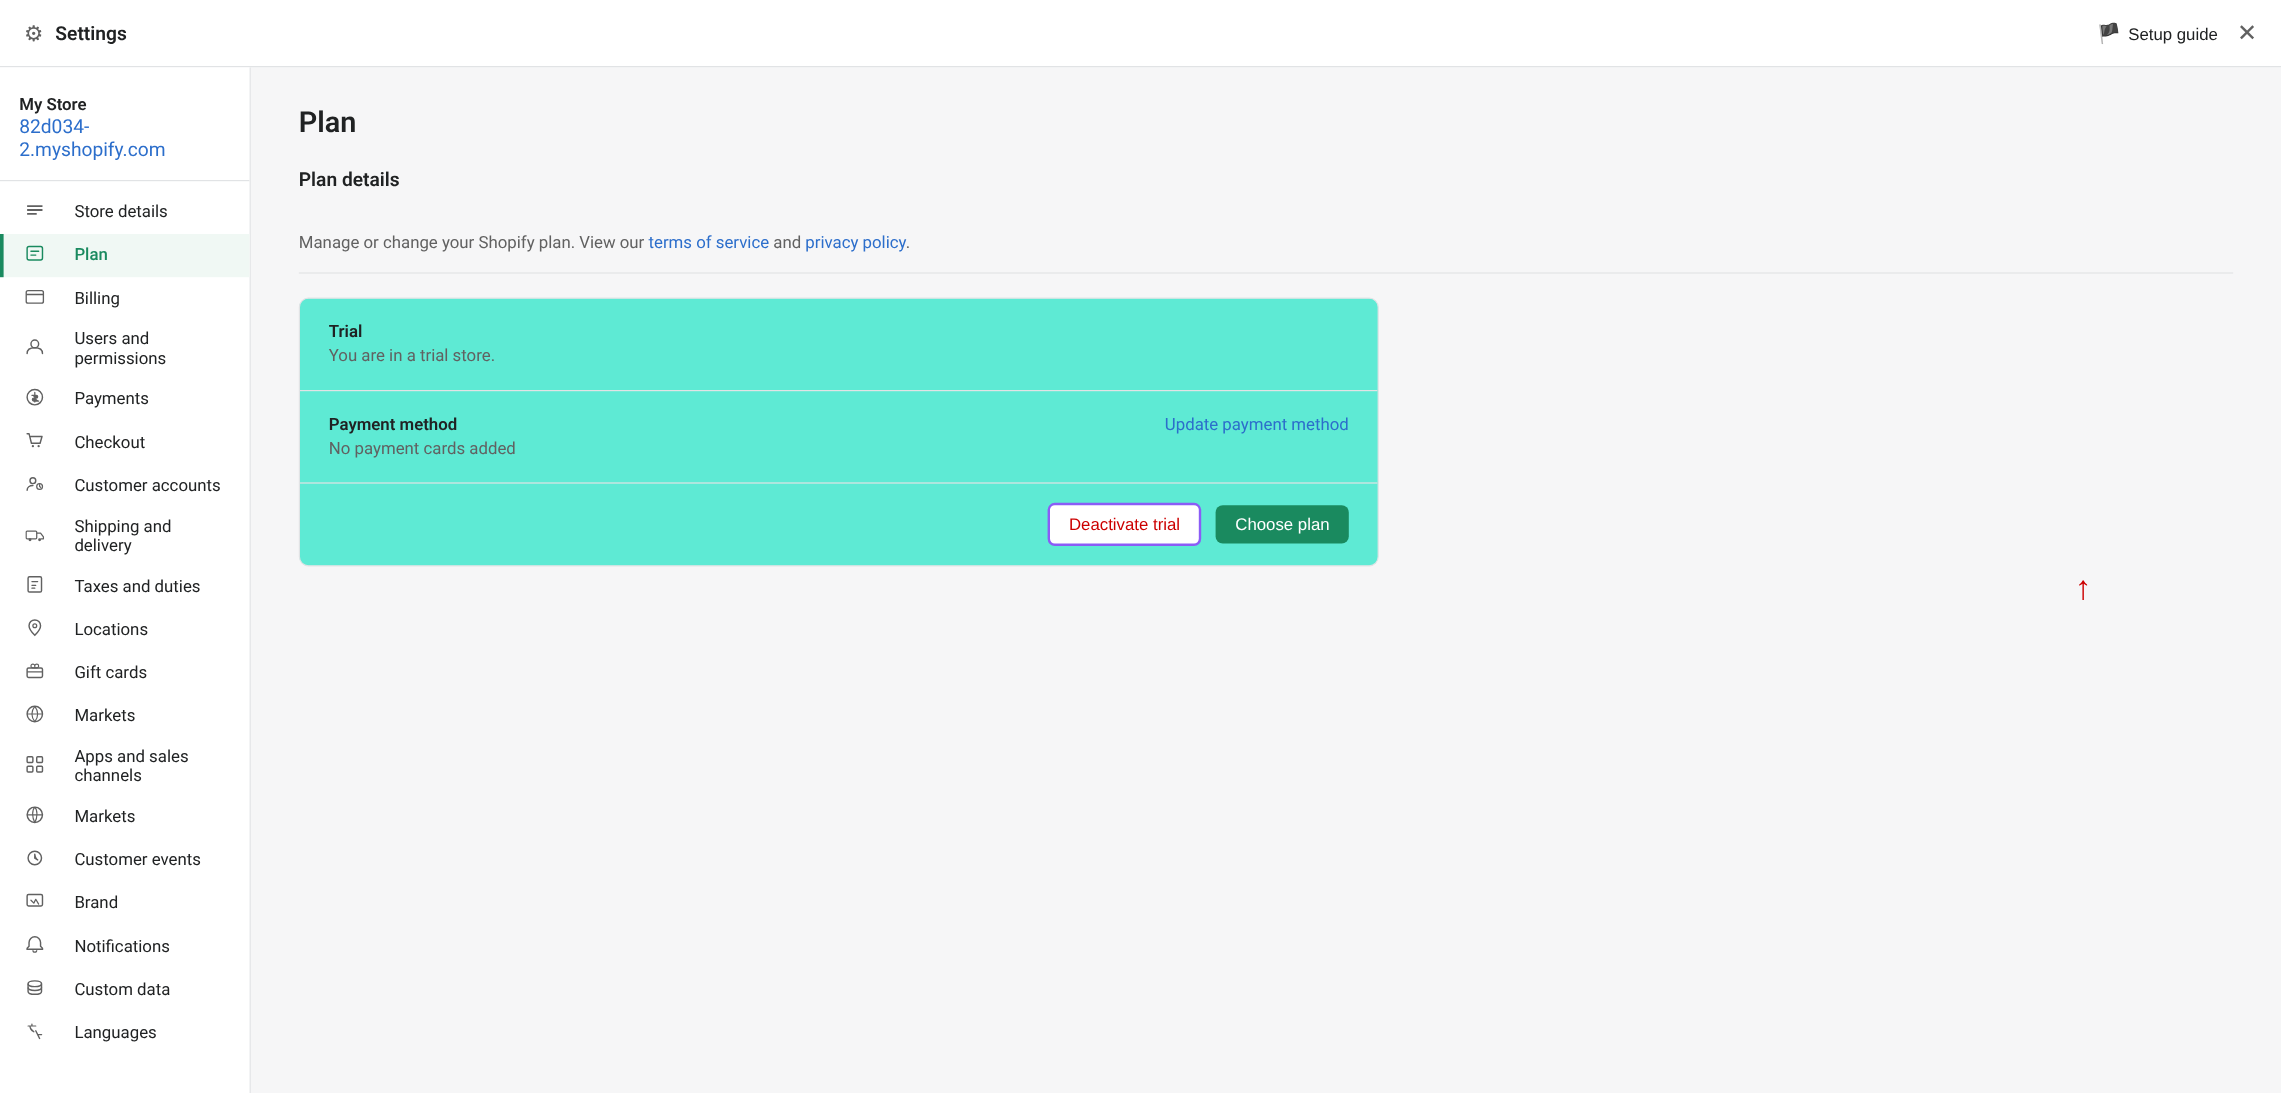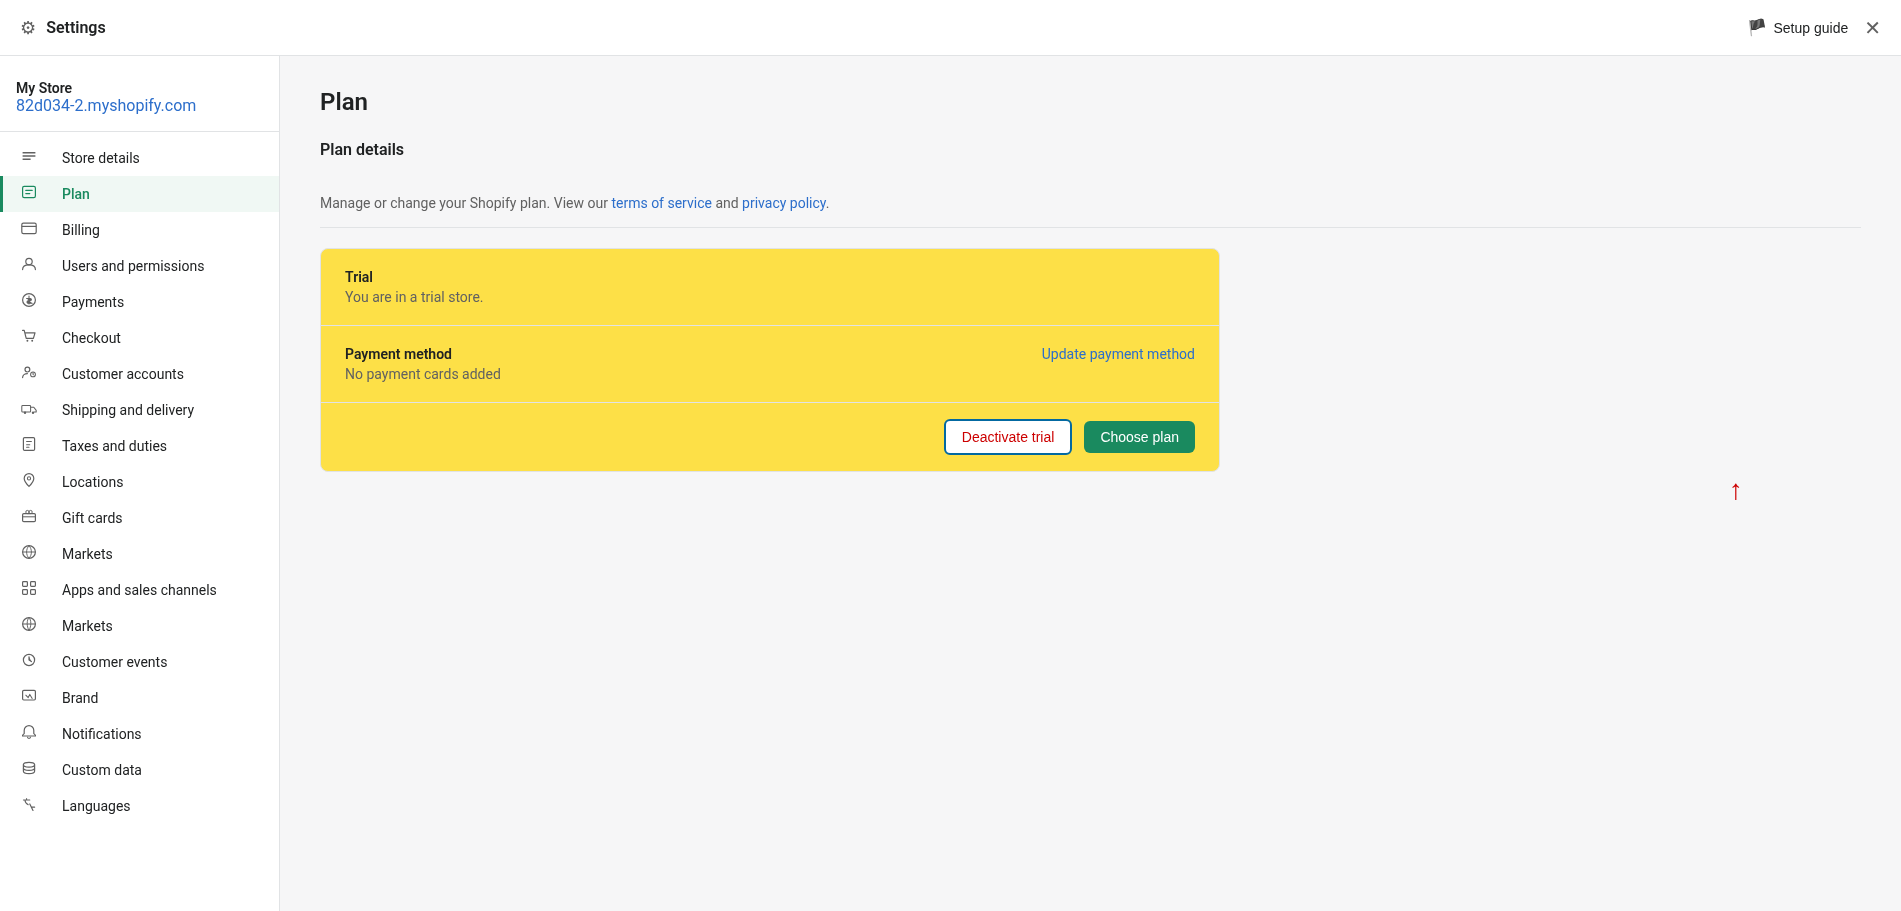--- a/index.html
+++ b/index.html
@@ -75,21 +75,21 @@
 
     
     .settings-body {
       display: flex;
       flex: 1;
       overflow: hidden;
     }
 
     
     .settings-sidebar {
-      width: 280px;
+      width: 209px;
       background: #fff;
       border-right: 1px solid #e1e3e5;
       overflow-y: auto;
       padding: 16px 0;
       flex-shrink: 0;
     }
     .sidebar-store-section {
       padding: 8px 16px 16px;
       border-bottom: 1px solid #e1e3e5;
       margin-bottom: 8px;
@@ -162,21 +162,21 @@
       text-decoration: none;
     }
     .divider {
       border: none;
       border-top: 1px solid #e1e3e5;
       margin-bottom: 20px;
     }
 
     
     .plan-card {
-      background: #fde047;
+      background: #5eead4;
       border: 1px solid #e1e3e5;
       border-radius: 8px;
       overflow: hidden;
       max-width: 900px;
     }
     .plan-card-section {
       padding: 20px 24px;
       border-bottom: 1px solid #e1e3e5;
     }
     .plan-card-section:last-child {
@@ -206,21 +206,21 @@
     }
     .plan-card-footer {
       padding: 16px 24px;
       display: flex;
       justify-content: flex-end;
       gap: 12px;
       align-items: center;
     }
     .btn-deactivate {
       padding: 8px 16px;
-      border: 2px solid #0369a1;
+      border: 2px solid #8b5cf6;
       background: #fff;
       color: #c00;
       border-radius: 6px;
       font-size: 14px;
       font-weight: 500;
       cursor: pointer;
       text-align: center;
     }
     .btn-choose-plan {
       padding: 8px 16px;

